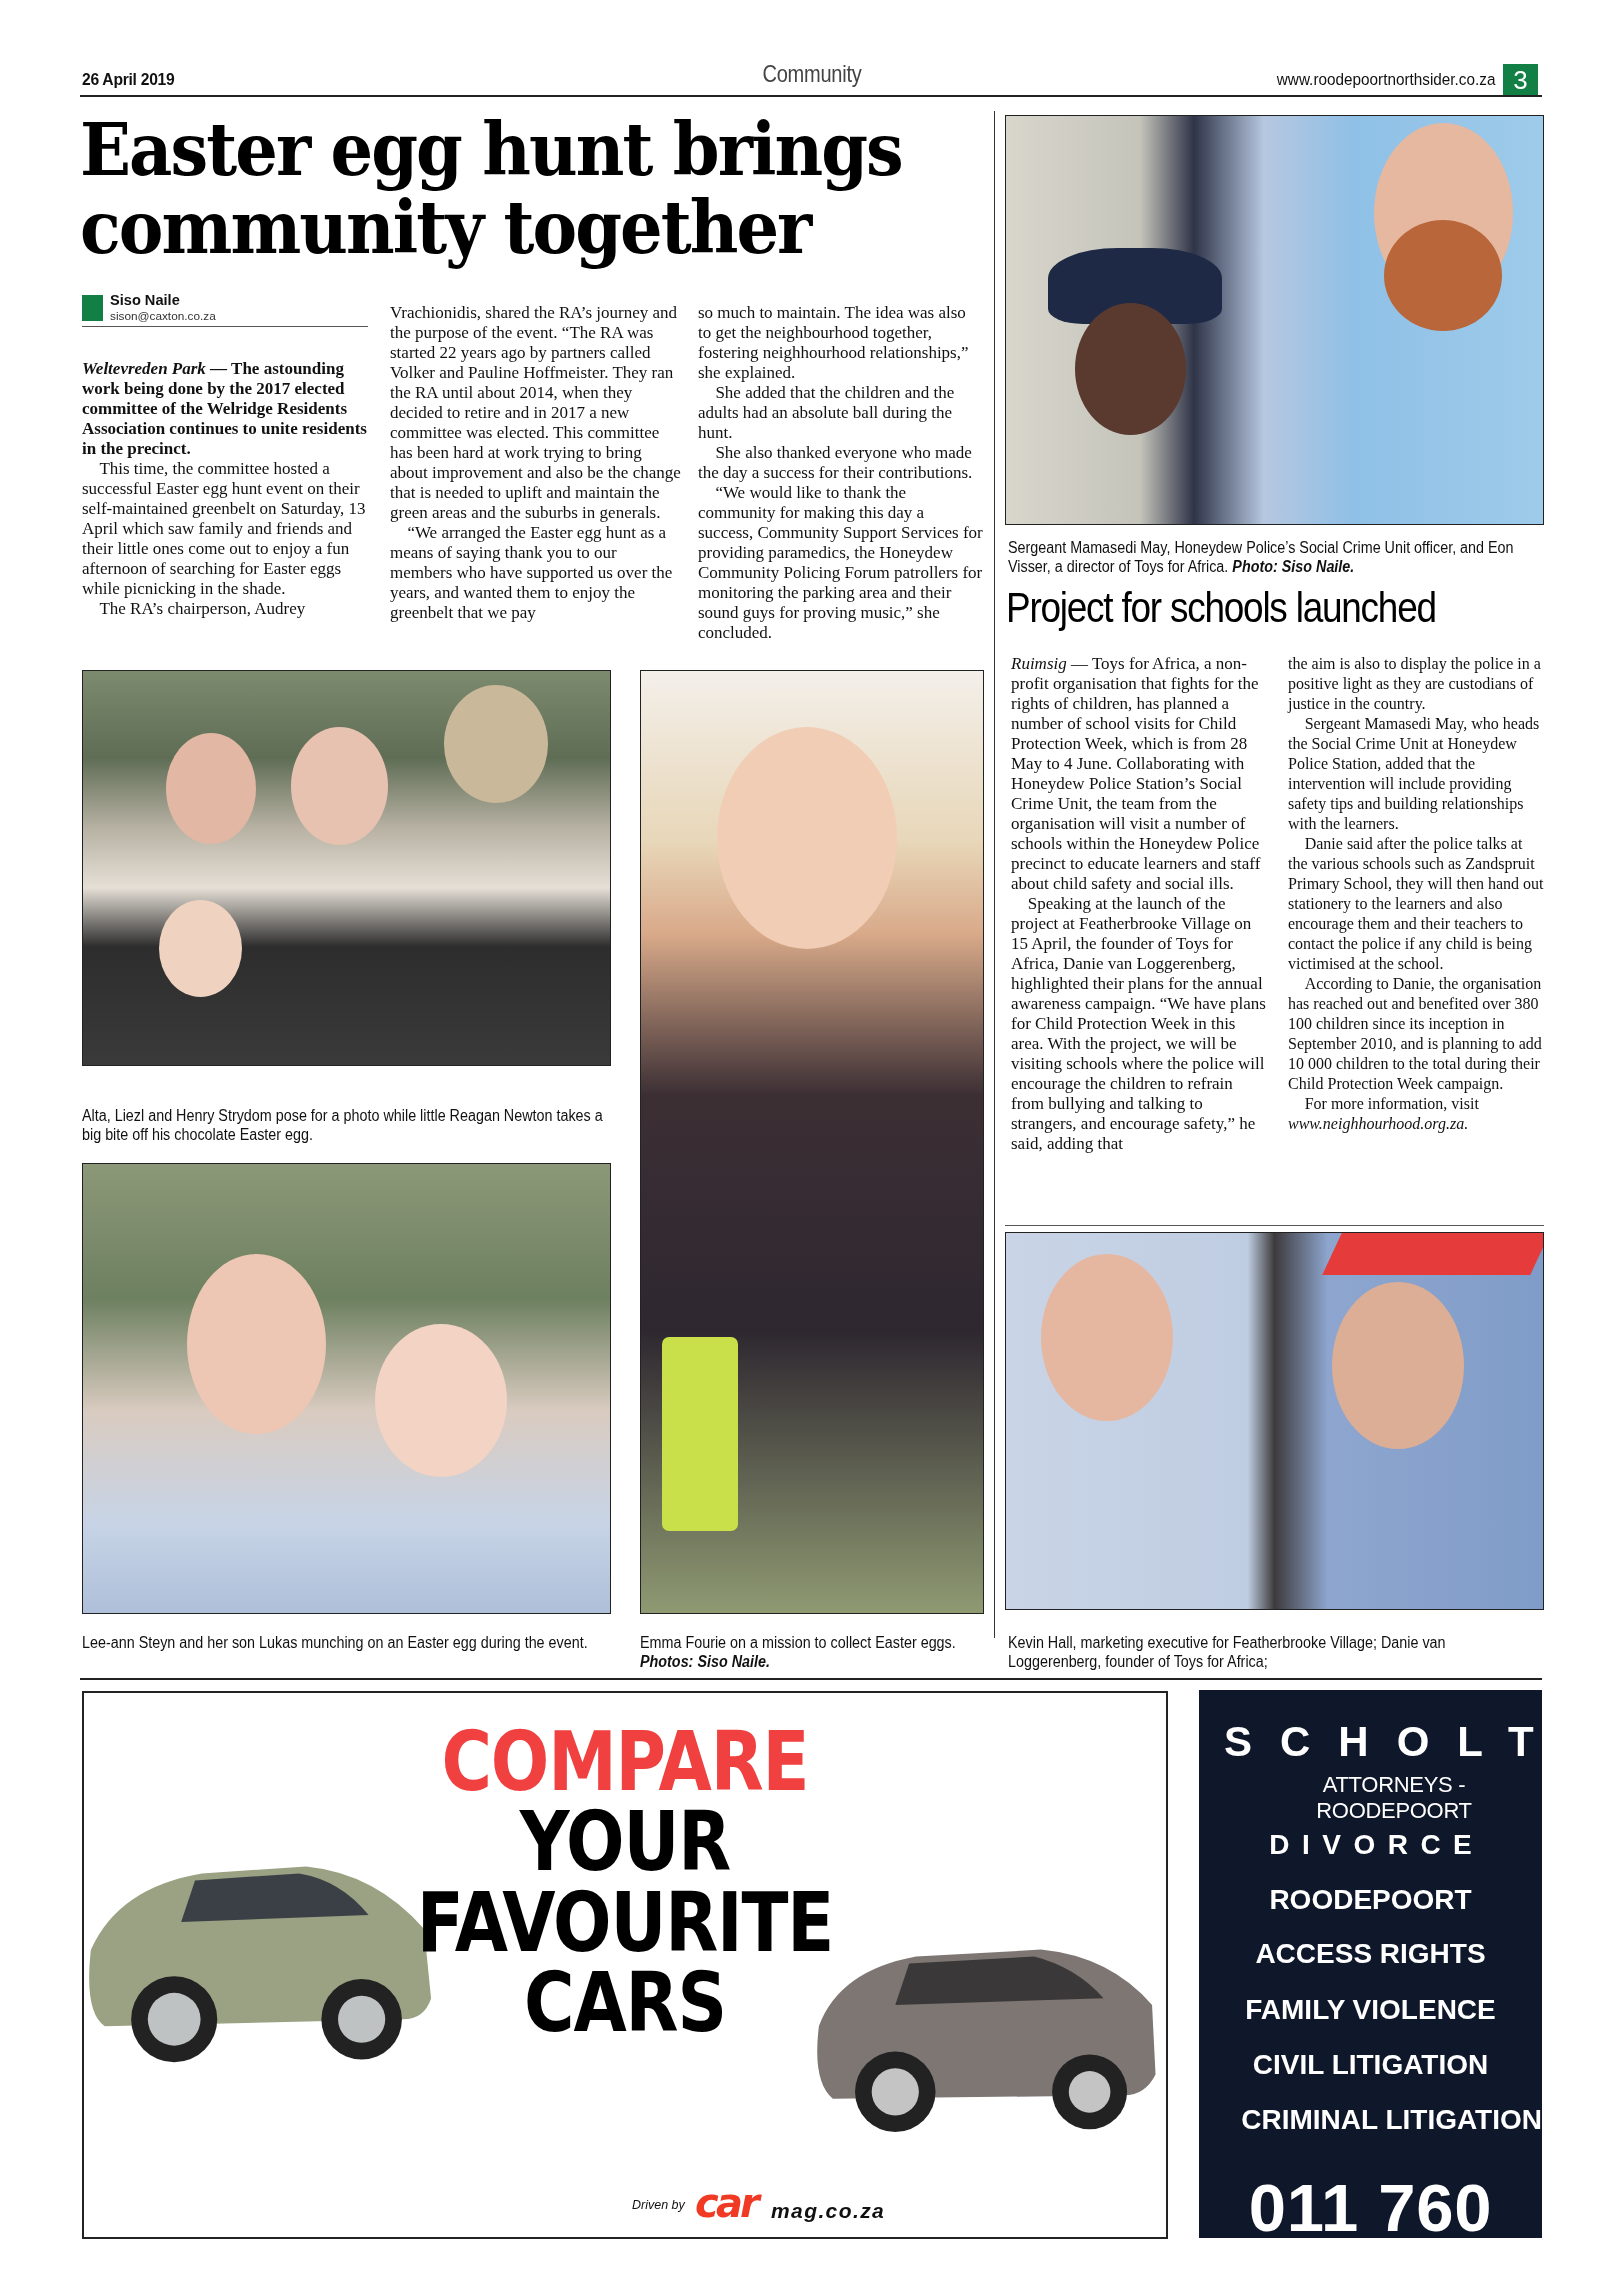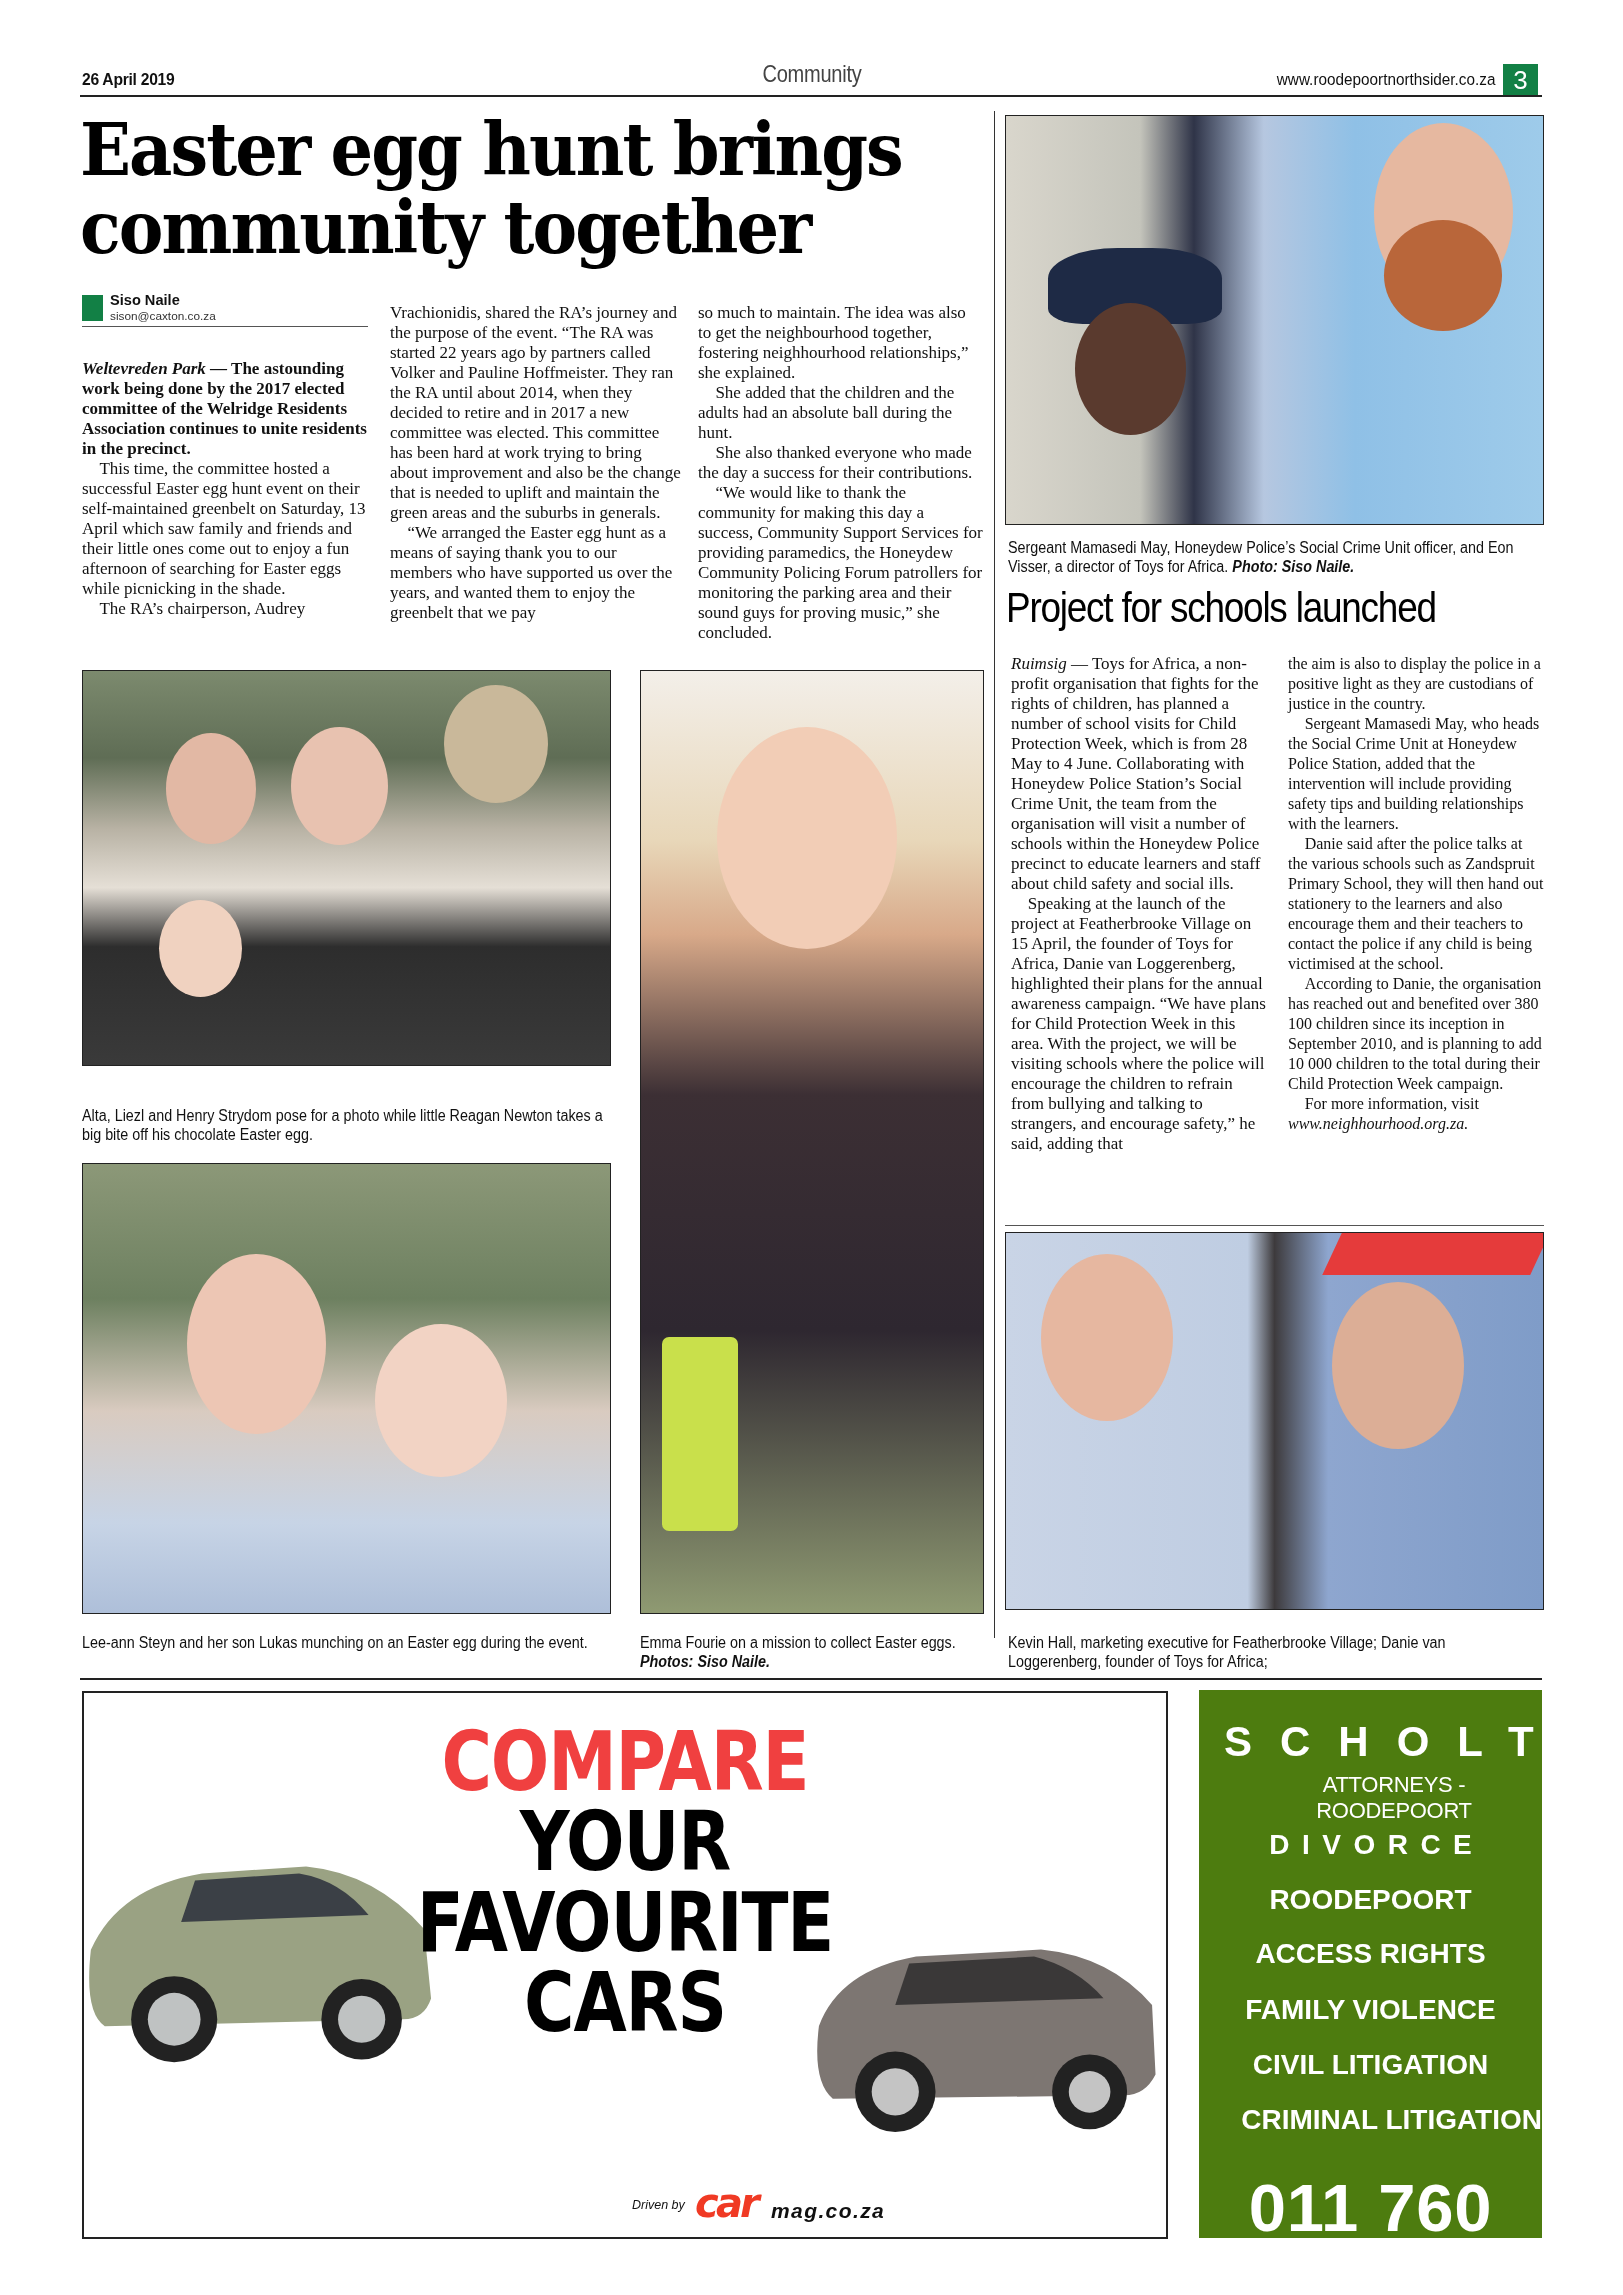--- a/index.html
+++ b/index.html
@@ -79,21 +79,21 @@
   .car-left { position: absolute; left: -7px; top: 97px; width: 361px; height: 278px; }
   .car-right { position: absolute; right: 7px; top: 208px; width: 347px; height: 236px; }
   .logo { position: absolute; left: 229px; top: 406px; font-family: "DejaVu Sans", sans-serif; font-weight: bold; font-size: 101px; letter-spacing: -4.2px; line-height: 1; }
   .logo .auto { color: #f03a24; font-style: italic; }
   .logo .dealer { color: #000; }
   .driven { position: absolute; left: 548px; top: 505px; font: italic 12.5px "Liberation Sans", sans-serif; }
   .carmag-car { position: absolute; left: 611px; top: 490px; font: bold italic 40px/1 "DejaVu Sans", sans-serif; color: #f03a24; letter-spacing: -2.8px; }
   .carmag-mag { position: absolute; left: 687px; top: 507px; font: bold italic 21px/1 "Liberation Sans", sans-serif; color: #111; letter-spacing: 1.4px; }
 
   
-  .ad-law { left: 1199px; top: 1690px; width: 343px; height: 548px; background: #4d7c0f; color: #fff; font-family: "Liberation Sans", sans-serif; font-weight: bold; text-align: center; }
+  .ad-law { left: 1199px; top: 1690px; width: 343px; height: 548px; background: #0f172a; color: #fff; font-family: "Liberation Sans", sans-serif; font-weight: bold; text-align: center; }
   .law-name { position: absolute; top: 28px; width: 100%; font-size: 42px; letter-spacing: 28px; padding-left: 25px; }
   .law-sub { position: absolute; top: 82px; width: 100%; font-size: 22px; font-weight: normal; letter-spacing: -0.3px; padding-left: 47px; }
   .law-item { position: absolute; width: 100%; font-size: 28px; }
   .law-item.spaced { letter-spacing: 12.5px; padding-left: 12.5px; }
   .law-phone { position: absolute; top: 479px; width: 100%; font-size: 67px; letter-spacing: 0.7px; }
 </style>
 </head>
 <body>
 
 <div class="abs hdr-date">26 April 2019</div>

